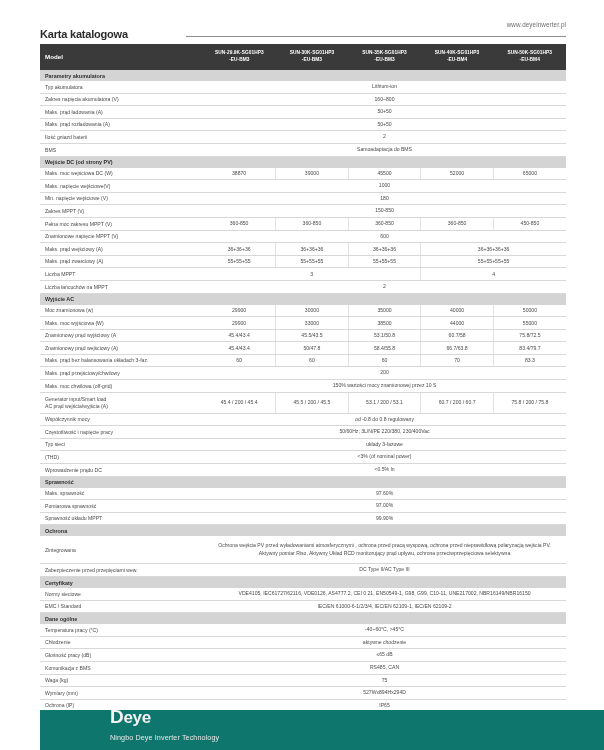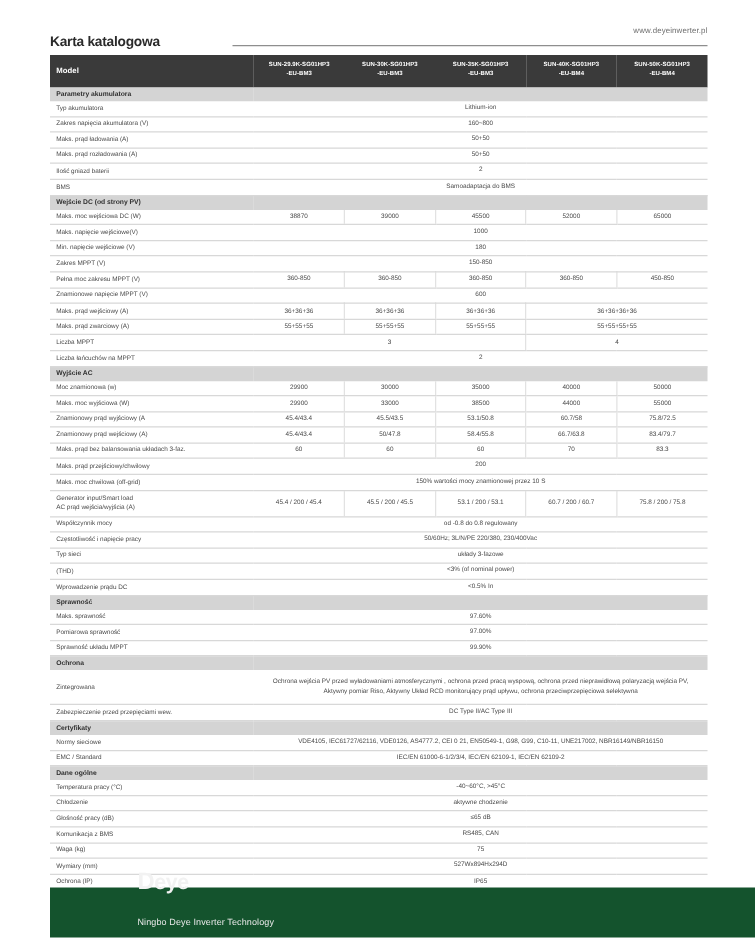--- a/index.html
+++ b/index.html
@@ -141,42 +141,42 @@
     bottom: 0;
     width: 604px;
     height: 46px;
   }
   .footer-bar {
     position: absolute;
     left: 40px;
     right: 0;
     bottom: 0;
     height: 40px;
-    background: #14532d;
+    background: #0f766e;
   }
   .footer-logo {
     position: absolute;
     left: 70px;
     bottom: 8px;
     color: #ffffff;
   }
   .logo-word {
     font-size: 17px;
     font-weight: bold;
     letter-spacing: -0.3px;
     line-height: 1;
     color: #f2f2f2;
   }
   .logo-word .d-cap {
     font-size: 19px;
   }
   .logo-sub {
     font-size: 7.2px;
     letter-spacing: 0.1px;
-    margin-top: 18px;
+    margin-top: 7px;
     color: #e8e8e8;
   }
 </style>
 </head>
 <body>
 
 <div class="page">
 
   <div class="header">
     <span class="header-title">Karta katalogowa</span>

